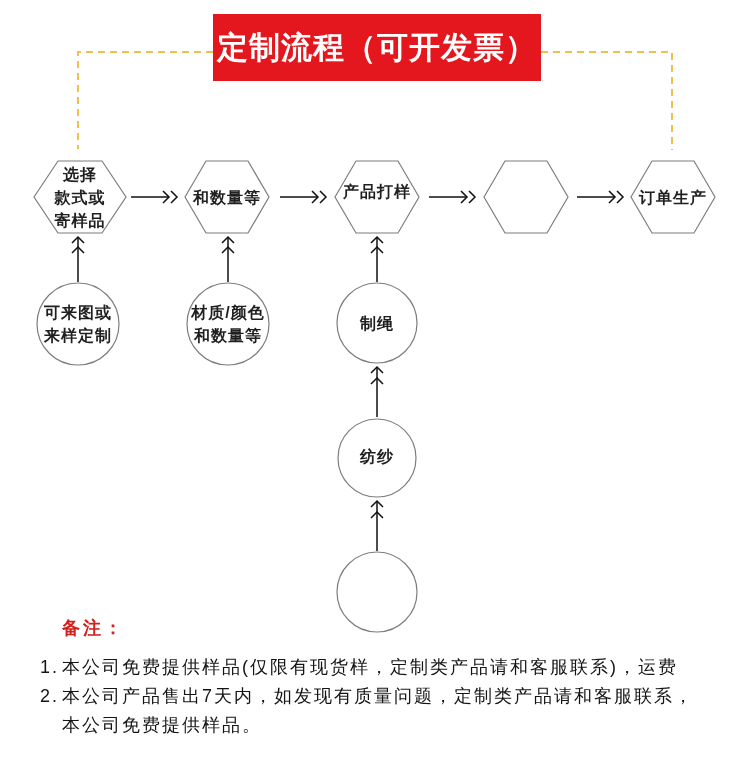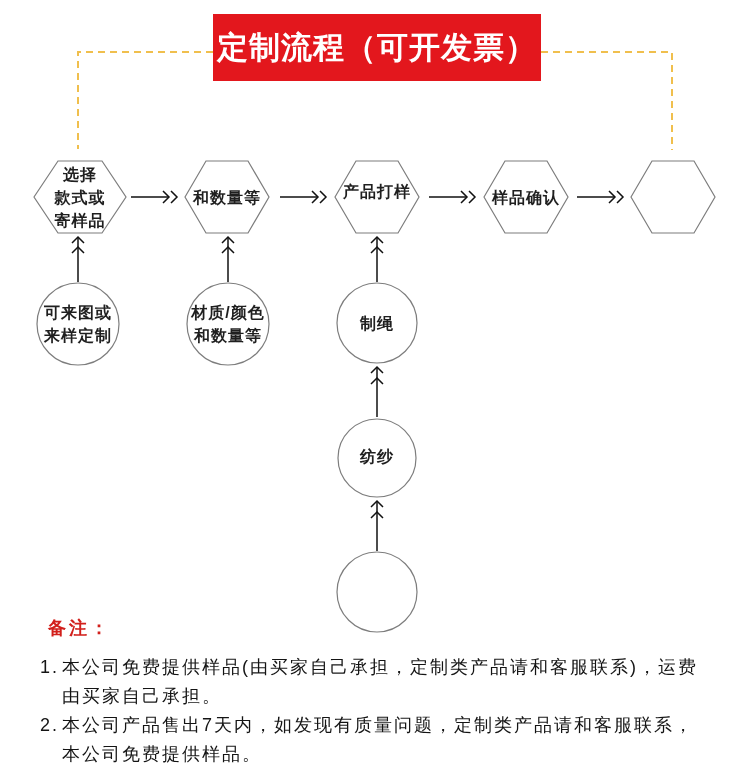--- a/index.html
+++ b/index.html
@@ -25,21 +25,21 @@
   .hex-4{left:476px;top:161px;width:100px;height:72px;}
   .hex-5{left:623px;top:161px;width:100px;height:72px;}
   
   .cir-1{left:28px;top:284px;width:100px;height:80px;}
   .cir-2{left:178px;top:284px;width:100px;height:80px;}
   .cir-3{left:327px;top:283px;width:100px;height:80px;}
   .cir-4{left:327px;top:418px;width:100px;height:80px;font-family:Liberation Mono, monospace;}
   .cir-5{left:327px;top:552px;width:100px;height:80px;}
   .notes{position:absolute;left:40px;top:616px;width:684px;}
   .notes-heading{
-    color:#d2201c;font-size:18px;font-weight:bold;letter-spacing:3px;margin:0 0 13px 8px;
+    color:#d2201c;font-size:18px;font-weight:bold;letter-spacing:3px;margin:0 0 13px 22px;
   }
   .note-item{
     display:flex;font-size:18px;line-height:29px;letter-spacing:2px;color:#141414;
   }
   .note-number{flex:0 0 22px;}
   .note-lines span{display:block;white-space:nowrap;}
 </style>
 </head>
 <body>
 
@@ -112,36 +112,35 @@
 
   <div class="banner">
     <span>定制流程（可开发票）</span>
   </div>
 
   <div class="node-label hex-1">选择
 款式或
 寄样品</div>
   <div class="node-label hex-2">和数量等</div>
   <div class="node-label hex-3">产品打样</div>
-  <div class="node-label hex-4">样品确认</div>
+  <div class="node-label hex-5">订单生产</div>
 
   <div class="node-label cir-2">材质/颜色
 和数量等</div>
   <div class="node-label cir-1">可来图或
 来样定制</div>
   <div class="node-label cir-3">制绳</div>
   <div class="node-label cir-4">纺纱</div>
 
   <div class="notes">
     <div class="notes-heading">备注：</div>
     <div class="note-item">
       <span class="note-number">1.</span>
       <span class="note-lines">
-        <span>本公司免费提供样品(由买家自己承担，定制类产品请和客服联系)，运费</span>
-        <span>由买家自己承担。</span>
+        <span>本公司免费提供样品(仅限有现货样，定制类产品请和客服联系)，运费</span>
       </span>
     </div>
     <div class="note-item">
       <span class="note-number">2.</span>
       <span class="note-lines">
         <span>本公司产品售出7天内，如发现有质量问题，定制类产品请和客服联系，</span>
         <span>本公司免费提供样品。</span>
       </span>
     </div>
   </div>

